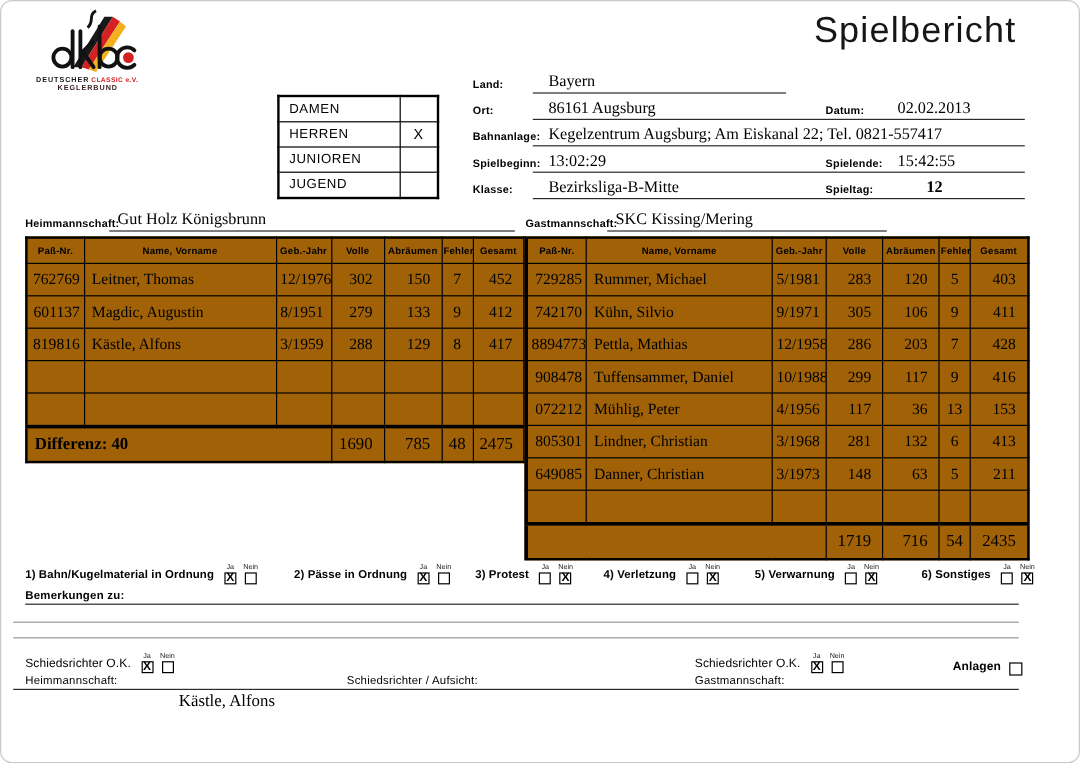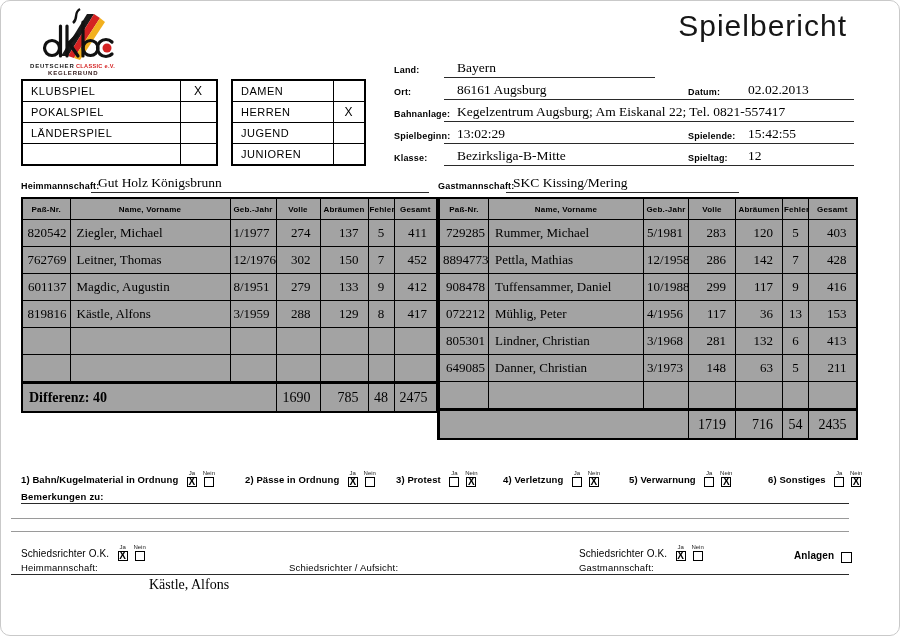--- a/index.html
+++ b/index.html
@@ -16,26 +16,26 @@
   
   .ckt { position:absolute; border-collapse:collapse; table-layout:fixed; border:2px solid #000; }
   .ckt td { border:1px solid #000; height:20px; font-size:11px; letter-spacing:0.5px;
             padding:0 0 0 8px; white-space:nowrap; }
   .ckt td.xc { text-align:center; padding:0; font-size:12px; }
   #matchtype { left:20px; top:78px; width:195px; }
   #category  { left:230px; top:78px; width:133px; }
   
   .flabel { position:absolute; font-size:9px; font-weight:700; letter-spacing:0.2px; white-space:nowrap;text-align:right; }
   .fvalue { position:absolute; font-family:"Liberation Serif", serif; font-size:13.5px; white-space:nowrap; }
-  .bold   { font-weight:400; }
+  .bold   { font-weight:700;margin-left:24px; }
   .hline  { position:absolute; height:0; border-top:1.4px solid #2a2a2a; }
   .grayline { position:absolute; height:0; border-top:1px solid #9a9a9a; }
   
   .scoretable { position:absolute; border-collapse:collapse; table-layout:fixed;
-                border:2px solid #000; background:#a3a3a3; }
+                border:2px solid #000; background:#a16207; }
   .scoretable th { border:1px solid #000; font-size:8px; font-weight:700; height:20px;
                    padding:0 1px; letter-spacing:0.2px; }
   .scoretable td { border:1px solid #000; font-family:"Liberation Serif", serif;
                    font-size:13px; height:26px; padding:0 5px; white-space:nowrap; overflow:hidden; }
   .scoretable td.pass { text-align:right; padding:0 3px; }
   .scoretable td.name { padding-left:6px; }
   .scoretable td.geb  { padding-left:3px; }
   .scoretable td.num  { text-align:right; padding-right:9px; }
   .scoretable td.ctr  { text-align:center; padding:0 2px; }
   .scoretable tr.tfooter td { border-top:3px solid #000; height:27px; font-size:14px; }
@@ -72,65 +72,41 @@
       <path d="M89,36 A8.5,8.5 0 1 0 89,48"></path>
     </g>
     <circle cx="84" cy="42" r="4.5" fill="#d42222"></circle>
     <text x="7" y="62" font-size="6" font-weight="700" letter-spacing="0.8" fill="#181818">DEUTSCHER</text>
     <text x="53" y="62" font-size="5.6" font-weight="700" letter-spacing="0.3" fill="#d42222">CLASSIC e.V.</text>
     <text x="25" y="69" font-size="6" font-weight="700" letter-spacing="0.8" fill="#3a2020">KEGLERBUND</text>
   </svg>
 
   <div id="title">Spielbericht</div>
 
-  <table class="ckt" id="matchtype">
-    <colgroup>
-        <col style="width:158px">
-        <col style="width:37px">
-      </colgroup>
-    <tbody>
-        <tr>
-      <td>KLUBSPIEL</td>
-      <td class="xc">X</td>
-        </tr>
-    <tr>
-      <td>POKALSPIEL</td>
-      <td class="xc"></td>
-        </tr>
-    <tr>
-      <td>LÄNDERSPIEL</td>
-      <td class="xc"></td>
-        </tr>
-    <tr>
-      <td></td>
-      <td class="xc"></td>
-        </tr>
-  </tbody>
-    </table>
 
   <table class="ckt" id="category">
     <colgroup>
         <col style="width:101px">
         <col style="width:32px">
       </colgroup>
     <tbody>
         <tr>
       <td>DAMEN</td>
       <td class="xc"></td>
         </tr>
     <tr>
       <td>HERREN</td>
       <td class="xc">X</td>
         </tr>
     <tr>
-      <td>JUGEND</td>
+      <td>JUNIOREN</td>
       <td class="xc"></td>
         </tr>
     <tr>
-      <td>JUNIOREN</td>
+      <td>JUGEND</td>
       <td class="xc"></td>
         </tr>
   </tbody>
     </table>
 
   <span class="flabel" style="left:393px;top:64px">Land:</span>
   <span class="fvalue" style="left:456px;top:59px">Bayern</span>
   <div class="hline" style="left:443px;top:76px;width:211px"></div>
 
   <span class="flabel" style="left:393px;top:86px">Ort:</span>
@@ -176,29 +152,20 @@
         <tr>
       <th>Paß-Nr.</th>
       <th>Name, Vorname</th>
       <th>Geb.-Jahr</th>
       <th>Volle</th>
       <th>Abräumen</th>
       <th>Fehler</th>
       <th>Gesamt</th>
     </tr>
     <tr>
-      <td class="pass">820542</td>
-      <td class="name">Ziegler, Michael</td>
-      <td class="geb">1/1977</td>
-      <td class="num">274</td>
-      <td class="num">137</td>
-      <td class="ctr">5</td>
-      <td class="num">411</td>
-    </tr>
-    <tr>
       <td class="pass">762769</td>
       <td class="name">Leitner, Thomas</td>
       <td class="geb">12/1976</td>
       <td class="num">302</td>
       <td class="num">150</td>
       <td class="ctr">7</td>
       <td class="num">452</td>
     </tr>
     <tr>
       <td class="pass">601137</td>
@@ -269,25 +236,34 @@
     <tr>
       <td class="pass">729285</td>
       <td class="name">Rummer, Michael</td>
       <td class="geb">5/1981</td>
       <td class="num">283</td>
       <td class="num">120</td>
       <td class="ctr">5</td>
       <td class="num">403</td>
     </tr>
     <tr>
+      <td class="pass">742170</td>
+      <td class="name">Kühn, Silvio</td>
+      <td class="geb">9/1971</td>
+      <td class="num">305</td>
+      <td class="num">106</td>
+      <td class="ctr">9</td>
+      <td class="num">411</td>
+    </tr>
+    <tr>
       <td class="pass">8894773</td>
       <td class="name">Pettla, Mathias</td>
       <td class="geb">12/1958</td>
       <td class="num">286</td>
-      <td class="num">142</td>
+      <td class="num">203</td>
       <td class="ctr">7</td>
       <td class="num">428</td>
     </tr>
     <tr>
       <td class="pass">908478</td>
       <td class="name">Tuffensammer, Daniel</td>
       <td class="geb">10/1988</td>
       <td class="num">299</td>
       <td class="num">117</td>
       <td class="ctr">9</td>

